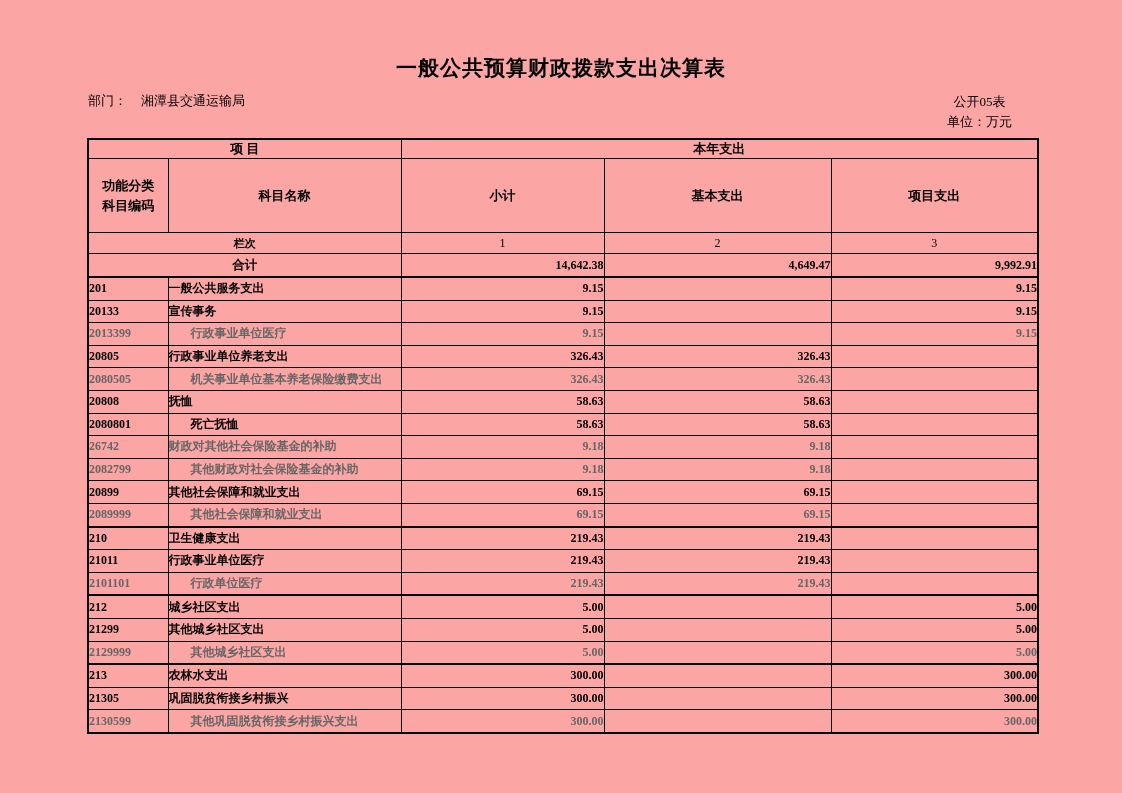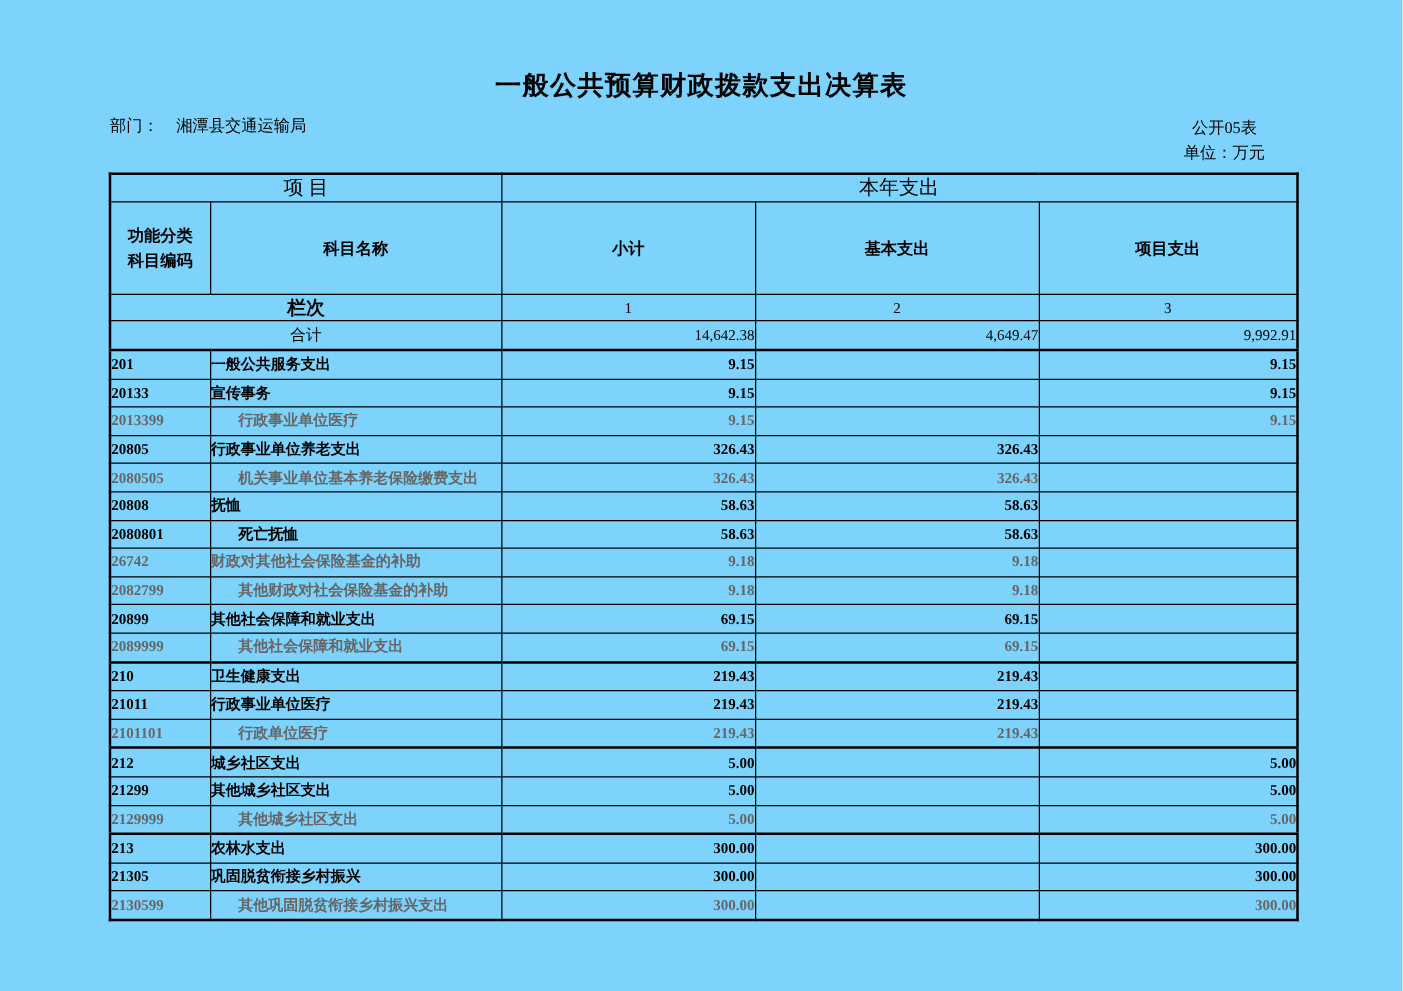--- a/index.html
+++ b/index.html
@@ -1,20 +1,20 @@
 <!DOCTYPE html>
 <html><head>
 <meta charset="utf-8">
 <style>
   html, body { margin: 0; padding: 0; background: #fff; }
   .page {
     position: relative;
     width: 1122px;
     height: 793px;
-    background: #7dd3fc;
+    background: #fca5a5;
     font-family: "Liberation Serif", "DejaVu Serif", serif;
     color: #000;
     overflow: hidden;
   }
   .doc-title {
     position: absolute;
     top: 54px; left: 0;
     width: 100%;
     text-align: center;
     font-size: 21px;
@@ -45,25 +45,25 @@
     width: 950px;
     border: 2px solid #000;
   }
   table.budget th, table.budget td {
     border: 1px solid #000;
     padding: 0;
     font-size: 12px;
     white-space: nowrap;
     overflow: hidden;
   }
-  tr.h1 th { height: 18px; font-size: 16px; font-weight: normal; text-align: center; }
+  tr.h1 th { height: 18px; font-size: 13px; font-weight: bold; text-align: center; }
   tr.h2 th { height: 73px; font-size: 13px; font-weight: bold; text-align: center; line-height: 20px; }
   tr.h3 td { height: 20px; text-align: center; }
-  tr.h3 .lanci { font-weight: bold; font-size: 15px; }
-  tr.total td { height: 22px; font-weight: normal; }
+  tr.h3 .lanci { font-weight: bold; font-size: 11px; }
+  tr.total td { height: 22px; font-weight: bold; }
   tr.total .t-label { text-align: center; font-size: 12.5px; }
   tbody.data td { height: 21.6px; }
   .c-code { text-align: left; padding-left: 6px; }
   .c-name { text-align: left; padding-left: 6px; }
   .c-name.indent { padding-left: 22px; }
   .c-num { text-align: right; padding-right: 8px; }
   tr.emph { font-weight: bold; color: #000; padding-left: 20px; }
   tr.reg { font-weight: bold; color: #666; }
   tbody.data tr.section td { border-top: 2px solid #000; }
 </style>

